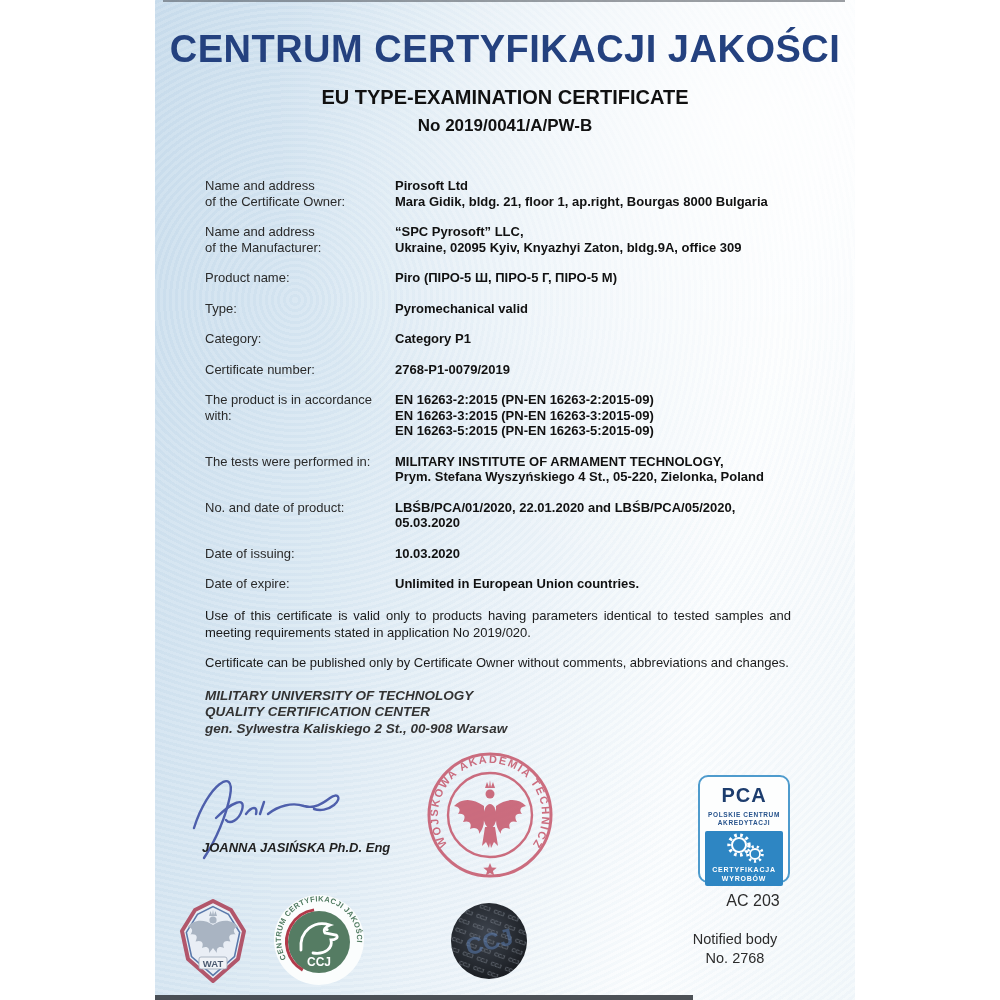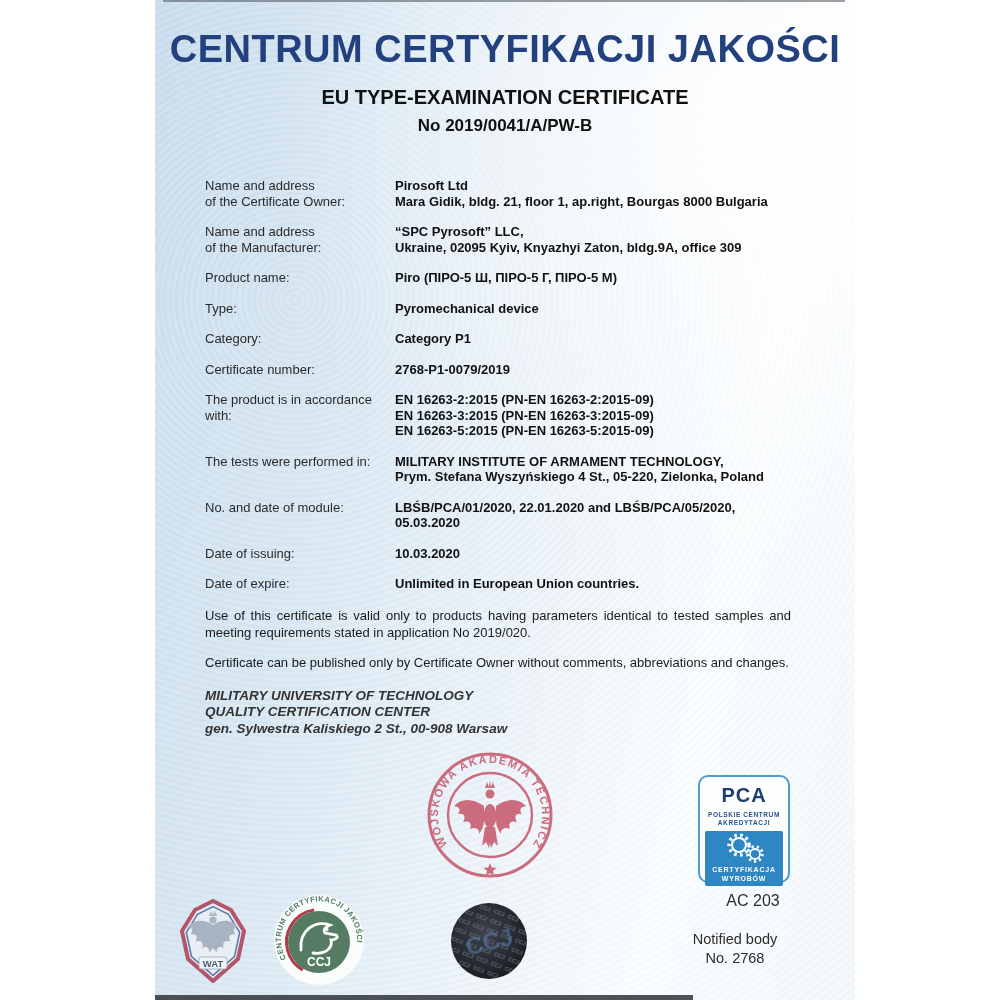--- a/index.html
+++ b/index.html
@@ -72,21 +72,21 @@
 of the Manufacturer:</div>
         <div class="f-value">“SPC Pyrosoft” LLC,
 Ukraine, 02095 Kyiv, Knyazhyi Zaton, bldg.9A, office 309</div>
       </div>
       <div class="f-row">
         <div class="f-label">Product name:</div>
         <div class="f-value">Piro (ПІРО-5 Ш, ПІРО-5 Г, ПІРО-5 М)</div>
       </div>
       <div class="f-row">
         <div class="f-label">Type:</div>
-        <div class="f-value">Pyromechanical device</div>
+        <div class="f-value">Pyromechanical valid</div>
       </div>
       <div class="f-row">
         <div class="f-label">Category:</div>
         <div class="f-value">Category P1</div>
       </div>
       <div class="f-row">
         <div class="f-label">Certificate number:</div>
         <div class="f-value">2768-P1-0079/2019</div>
       </div>
       <div class="f-row">
@@ -94,41 +94,53 @@
         <div class="f-value">EN 16263-2:2015 (PN-EN 16263-2:2015-09)
 EN 16263-3:2015 (PN-EN 16263-3:2015-09)
 EN 16263-5:2015 (PN-EN 16263-5:2015-09)</div>
       </div>
       <div class="f-row">
         <div class="f-label">The tests were performed in:</div>
         <div class="f-value">MILITARY INSTITUTE OF ARMAMENT TECHNOLOGY,
 Prym. Stefana Wyszyńskiego 4 St., 05-220, Zielonka, Poland</div>
       </div>
       <div class="f-row">
-        <div class="f-label">No. and date of module:</div>
+        <div class="f-label">No. and date of product:</div>
         <div class="f-value">LBŚB/PCA/01/2020,  22.01.2020 and LBŚB/PCA/05/2020,  05.03.2020</div>
       </div>
       <div class="f-row">
         <div class="f-label">Date of issuing:</div>
         <div class="f-value">10.03.2020</div>
       </div>
       <div class="f-row">
         <div class="f-label">Date of expire:</div>
         <div class="f-value">Unlimited in European Union countries.</div>
       </div>
 
       <p class="para first">Use of this certificate is valid only to products having parameters identical to tested samples and meeting requirements stated in application No 2019/020.</p>
       <p class="para">Certificate can be published only by Certificate Owner without comments, abbreviations and changes.</p>
 
 
       <div class="issuer">MILITARY UNIVERSITY OF TECHNOLOGY
 QUALITY CERTIFICATION CENTER
 gen. Sylwestra Kaliskiego 2 St., 00-908 Warsaw</div>
     </div>
 
+    <div class="sig-wrap">
+      <svg class="sig-svg" width="200" height="100" viewBox="0 0 200 100">
+        <g fill="none" stroke="#3f51a5" stroke-width="2.4" stroke-linecap="round" opacity="0.9">
+          <path d="M14,66 C28,22 56,4 50,34 C46,54 36,78 24,96"></path>
+          <path d="M36,56 C52,40 66,34 62,48 C59,58 50,63 46,58"></path>
+          <path d="M66,52 C72,44 78,44 76,52"></path>
+          <path d="M84,40 L80,52"></path>
+          <path d="M88,52 C98,44 112,40 124,44 C134,47 142,42 150,36 C158,30 162,36 154,43 C148,48 140,49 134,47"></path>
+        </g>
+      </svg>
+      <div class="sig-name">JOANNA JASIŃSKA Ph.D. Eng</div>
+    </div>
 
     <svg class="stamp" width="130" height="130" viewBox="0 0 130 130">
       <g opacity="0.82">
         <circle cx="65" cy="65" r="61" fill="none" stroke="#c44f64" stroke-width="3"></circle>
         <circle cx="65" cy="65" r="42" fill="none" stroke="#c44f64" stroke-width="2.4"></circle>
         <path id="stampArc" d="M22.4,94.8 A52,52 0 1 1 107.6,94.8" fill="none"></path>
         <text font-family="Liberation Sans, sans-serif" font-size="11" font-weight="700" fill="#c44f64" letter-spacing="1.6">
           <textPath href="#stampArc">WOJSKOWA AKADEMIA TECHNICZNA</textPath>
         </text>
         <polygon fill="#c44f64" points="65,113 66.8,117.6 71.7,117.8 67.9,120.9 69.2,125.6 65,122.9 60.8,125.6 62.1,120.9 58.3,117.8 63.2,117.6"></polygon>

